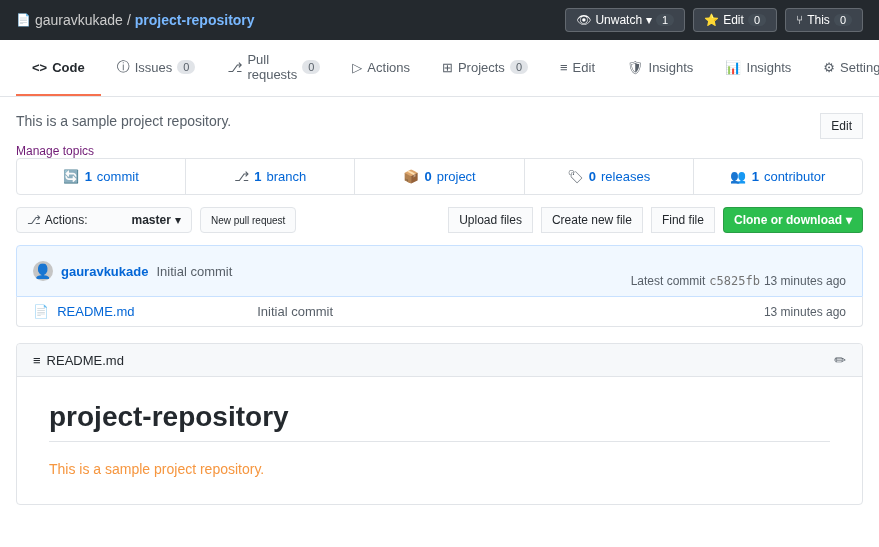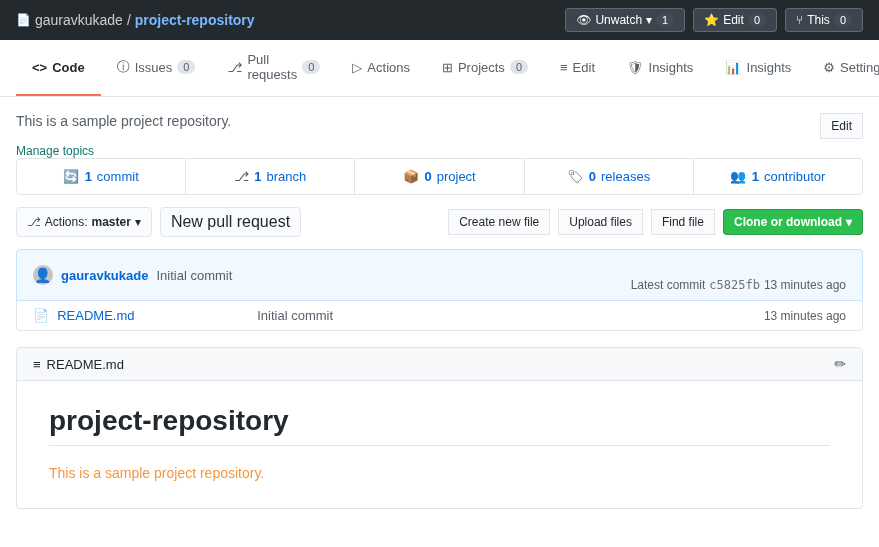--- a/index.html
+++ b/index.html
@@ -17,32 +17,32 @@
 
     
     .nav-tabs { border-bottom: 1px solid #e1e4e8; padding: 0 16px; display: flex; gap: 0; background: #fff; }
     .nav-tab { padding: 12px 16px; font-size: 13px; color: #586069; cursor: pointer; border-bottom: 2px solid transparent; display: flex; align-items: center; gap: 5px; text-decoration: none; }
     .nav-tab.active { color: #24292e; border-bottom: 2px solid #f6714e; font-weight: 600; }
     .tab-count { background: #e1e4e8; border-radius: 10px; padding: 1px 6px; font-size: 11px; color: #586069; }
 
     
     .content { padding: 16px; max-width: 879px; }
     .repo-desc { color: #586069; font-size: 14px; margin-bottom: 4px; }
-    .manage-topics { color: #0f766e; font-size: 12px; cursor: pointer; margin-bottom: 16px; }
+    .manage-topics { color: #701a75; font-size: 12px; cursor: pointer; margin-bottom: 16px; }
 
     
     .stats-row { display: flex; border: 1px solid #e1e4e8; border-radius: 4px; margin-bottom: 12px; }
     .stat-item { flex: 1; padding: 10px 16px; display: flex; align-items: center; justify-content: center; gap: 5px; font-size: 13px; color: #0366d6; cursor: pointer; border-right: 1px solid #e1e4e8; }
     .stat-item:last-child { border-right: none; }
 
     
     .toolbar { display: flex; justify-content: space-between; align-items: center; margin-bottom: 12px; }
     .toolbar-left { display: flex; gap: 8px; }
     .branch-btn { display: flex; align-items: center; gap: 4px; border: 1px solid #e1e4e8; border-radius: 4px; padding: 5px 10px; font-size: 12px; cursor: pointer; background: #fafbfc; color: #24292e; }
-    .new-pr-btn { border: 1px solid #e1e4e8; border-radius: 4px; padding: 5px 10px; font-size: 16px; cursor: pointer; background: #fafbfc; color: #24292e; }
+    .new-pr-btn { border: 1px solid #e1e4e8; border-radius: 4px; padding: 5px 10px; font-size: 10px; cursor: pointer; background: #fafbfc; color: #24292e; }
     .toolbar-right { display: flex; gap: 8px; }
     .action-btn { border: 1px solid #e1e4e8; border-radius: 0; padding: 5px 10px; font-size: 12px; cursor: pointer; background: #fafbfc; color: #24292e; }
     .clone-btn { background: #2cbe4e; color: #fff; border: 1px solid rgba(27,31,35,0.2); border-radius: 4px; padding: 5px 10px; font-size: 12px; cursor: pointer; display: flex; align-items: center; gap: 4px; font-weight: 600; }
 
     
     .commit-bar { background: #f1f8ff; border: 1px solid #c8e1ff; border-radius: 4px; padding: 8px 16px; display: flex; align-items: center; justify-content: space-between; margin-bottom: 0; border-bottom-left-radius: 0; border-bottom-right-radius: 0; }
     .commit-left { display: flex; align-items: center; gap: 8px; }
     .avatar { width: 20px; height: 20px; border-radius: 50%; background: #c5c5c5; display: flex; align-items: center; justify-content: center; font-size: 10px; color: #fff; overflow: hidden; }
     .commit-author { color: #0366d6; font-weight: 600; font-size: 13px; cursor: pointer; }
     .commit-msg { color: #586069; font-size: 13px; cursor: pointer; }
@@ -176,28 +176,28 @@
       <span>contributor</span>
     </div>
   </div>
 
   
   <div class="toolbar">
     <div class="toolbar-left">
       <button class="branch-btn">
         <span style="color:#586069;">⎇</span>
         <span>Actions:</span>
-        <span style="font-weight:600;">master</span>
+        <span style="font-weight:600;margin-left:40px;">master</span>
         <span>▾</span>
       </button>
       <button class="new-pr-btn">New pull request</button>
     </div>
     <div class="toolbar-right">
+      <button class="action-btn">Upload files</button>
       <button class="action-btn">Create new file</button>
-      <button class="action-btn">Upload files</button>
       <button class="action-btn">Find file</button>
       <button class="clone-btn">
         <span>Clone or download</span>
         <span>▾</span>
       </button>
     </div>
   </div>
 
   
   <div class="commit-bar">

